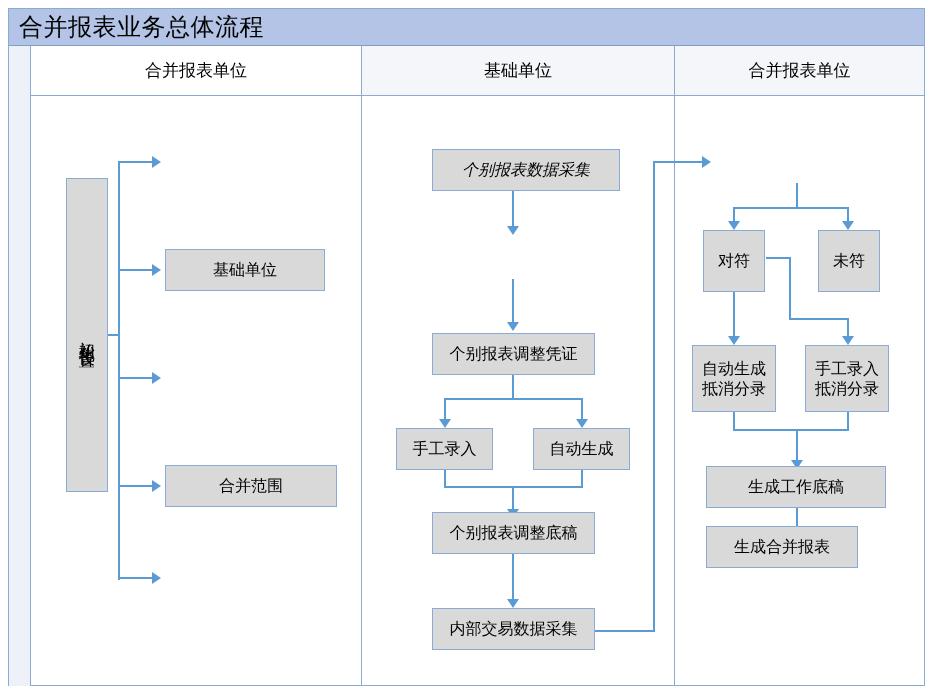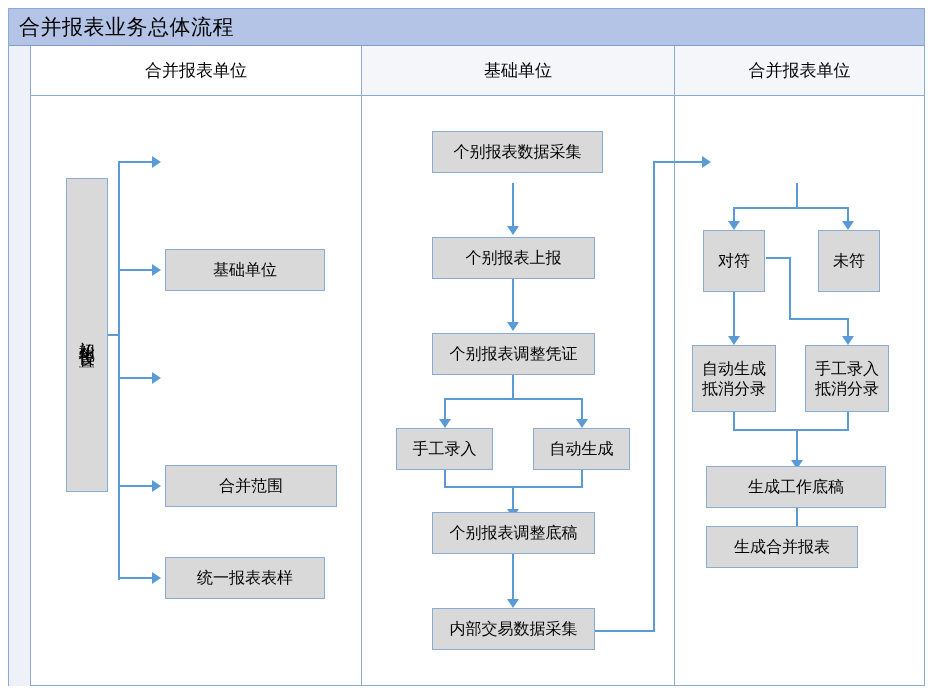--- a/index.html
+++ b/index.html
@@ -29,21 +29,21 @@
   .title-bar {
     position: absolute;
     left: 9px; top: 9px;
     width: 915px; height: 37px;
     background: #b3c4e6;
     border-bottom: 1px solid #7f9fc9;
     display: flex;
     align-items: center;
   }
   .title-text {
-    font-size: 21px;
+    font-size: 24px;
     color: #000000;
     padding-left: 10px;
     letter-spacing: 0.5px;
     white-space: nowrap;
   }
 
   
   .gutter {
     position: absolute;
     left: 9px; top: 46px;
@@ -172,21 +172,20 @@
   <div class="arrow right" style="left:152px; top:572px;"></div>
 
   <div class="node vertical" style="left:66px; top:178px; width:42px; height:314px;">初始化设置</div>
 
 
   <div class="node" style="left:165px; top:249px; width:160px; height:42px;">基础单位</div>
 
 
   <div class="node" style="left:165px; top:465px; width:172px; height:42px;">合并范围</div>
 
-  <div class="node" style="left:165px; top:557px; width:160px; height:42px;">统一报表表样</div>
 
   <div class="vline" style="left:512px; top:183px; height:44px;"></div>
   <div class="arrow down" style="left:507px; top:226px;"></div>
 
   <div class="vline" style="left:512px; top:279px; height:44px;"></div>
   <div class="arrow down" style="left:507px; top:322px;"></div>
 
   <div class="vline" style="left:512px; top:375px; height:24px;"></div>
   <div class="hline" style="left:445px; top:398px; width:137px;"></div>
   <div class="vline" style="left:444px; top:398px; height:22px;"></div>
@@ -201,23 +200,22 @@
   <div class="arrow down" style="left:507px; top:509px;"></div>
 
   <div class="vline" style="left:512px; top:554px; height:46px;"></div>
   <div class="arrow down" style="left:507px; top:599px;"></div>
 
   <div class="hline" style="left:595px; top:630px; width:60px;"></div>
   <div class="vline" style="left:653px; top:161px; height:471px;"></div>
   <div class="hline" style="left:653px; top:161px; width:51px;"></div>
   <div class="arrow right" style="left:702px; top:156px;"></div>
 
-  <div class="node" style="left:432px; top:131px; width:171px; height:42px;">个别报表数据采集</div>
-
-  <div class="node" style="left:432px; top:237px; width:163px; height:42px;">个别报表上报</div>
+  <div class="node" style="left:432px; top:149px; width:188px; height:42px;font-style:italic;">个别报表数据采集</div>
+
 
   <div class="node" style="left:432px; top:333px; width:163px; height:42px;">个别报表调整凭证</div>
 
   <div class="node" style="left:396px; top:428px; width:97px; height:42px;">手工录入</div>
 
   <div class="node" style="left:533px; top:428px; width:97px; height:42px;">自动生成</div>
 
   <div class="node" style="left:432px; top:608px; width:163px; height:42px;">内部交易数据采集</div>
 
   <div class="node" style="left:432px; top:512px; width:163px; height:42px;">个别报表调整底稿</div>

